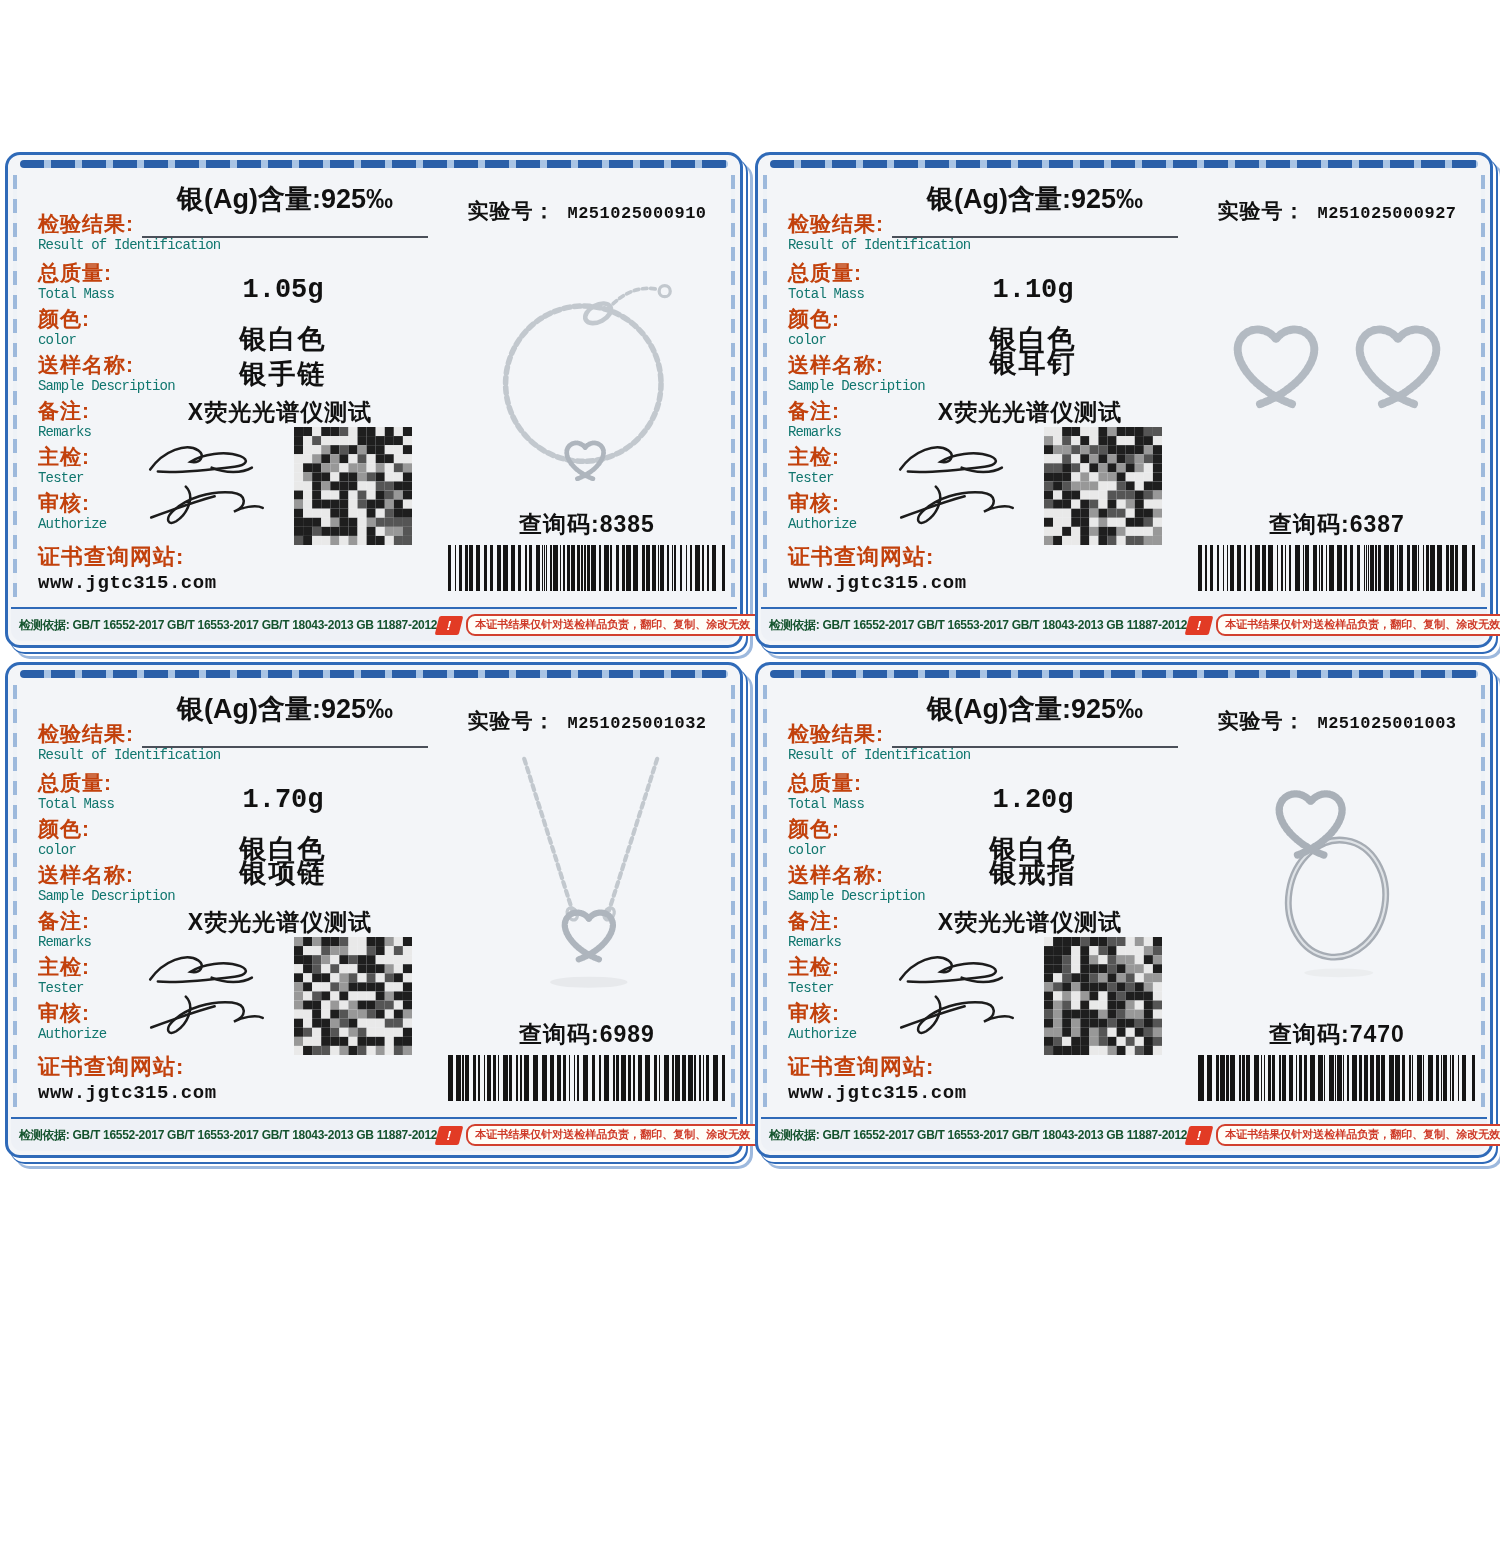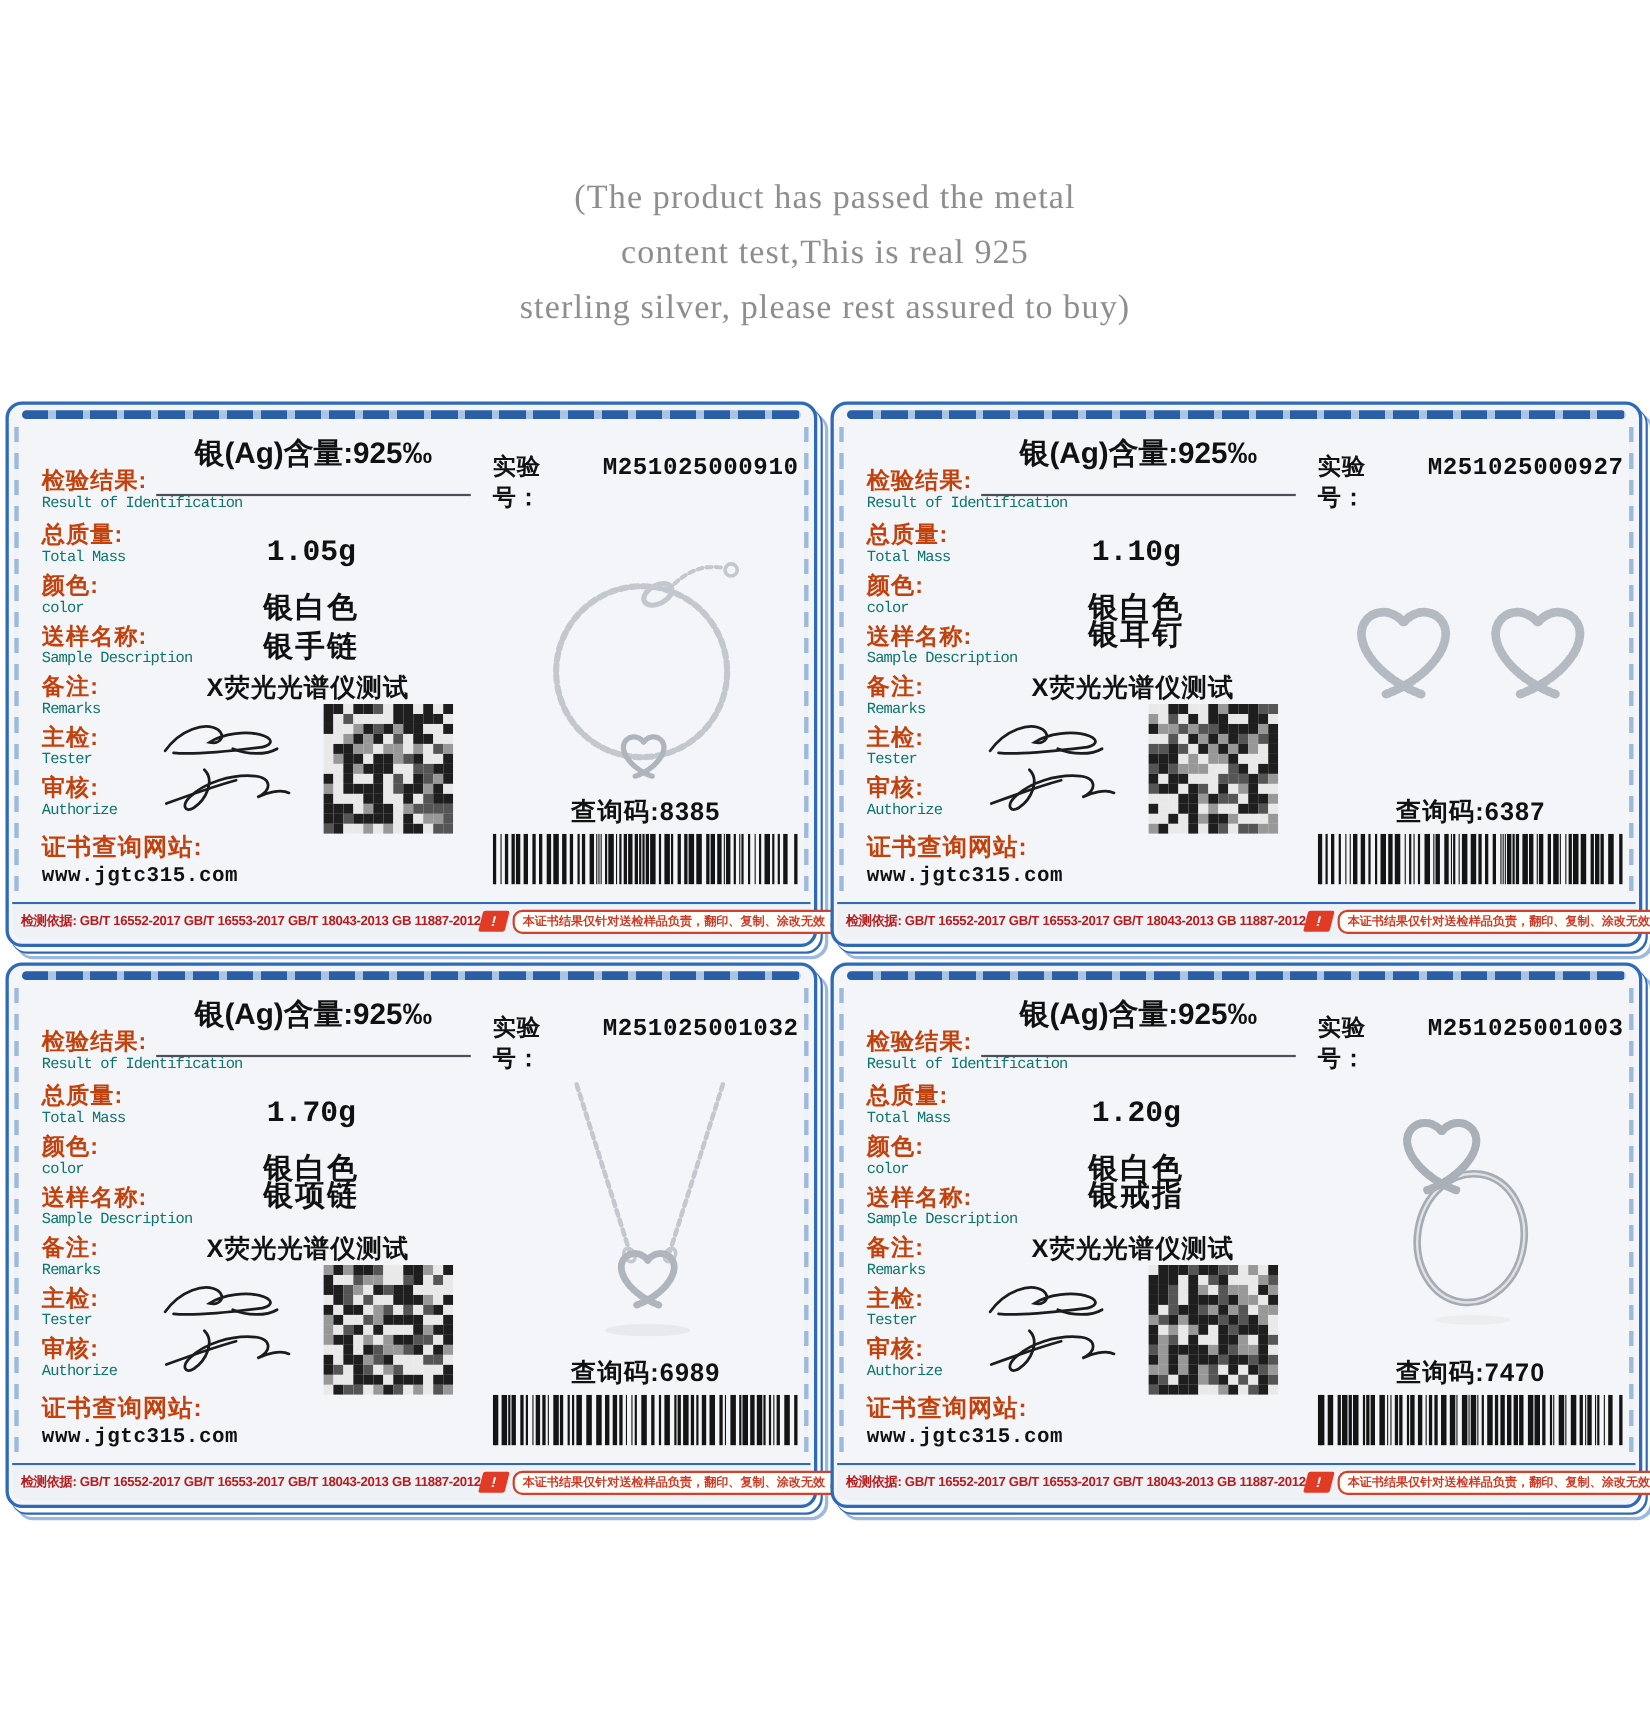--- a/index.html
+++ b/index.html
@@ -45,46 +45,41 @@
   .val-zh{font-size:27px;letter-spacing:2px;}
   .val-remarks{left:92px;width:300px;font-size:23px;font-weight:700;letter-spacing:1px;top:0;}
   .sig{position:absolute;left:104px;top:-8px;}
   .website{margin-top:10px;}
   .website .url{font-family:"Liberation Mono",monospace;font-size:19px;font-weight:700;letter-spacing:0.5px;}
   .qr{position:absolute;right:16px;top:252px;width:118px;height:118px;}
   
   .col-right{flex:1;display:flex;flex-direction:column;align-items:center;padding-top:10px;margin-left:20px;}
   .exp-row{display:flex;align-items:baseline;margin-top:12px;}
   .exp-lbl{font-size:21px;font-weight:700;letter-spacing:1px;}
-  .exp-val{font-family:"Liberation Mono",monospace;font-size:22px;font-weight:600;margin-left:12px;letter-spacing:0.5px;}
+  .exp-val{font-family:"Liberation Mono",monospace;font-size:17px;font-weight:600;margin-left:12px;letter-spacing:0.5px;}
   .product{flex:1;display:flex;align-items:center;justify-content:center;width:100%;}
   .query{font-size:23px;font-weight:700;letter-spacing:1px;}
   .barcode{margin-top:5px;margin-bottom:8px;height:46px;}
   
   .strip{
     position:absolute;left:3px;right:3px;bottom:4px;height:34px;
     border-top:2px solid #2f6ab8;display:flex;align-items:center;justify-content:space-between;
     padding:0 8px;background:#eef1f6;border-radius:0 0 11px 11px;box-sizing:border-box;
   }
-  .standards{font-size:12px;font-weight:700;color:#b91c1c;white-space:nowrap;letter-spacing:-0.3px;}
+  .standards{font-size:12px;font-weight:700;color:#14532d;white-space:nowrap;letter-spacing:-0.3px;}
   .warn{display:flex;align-items:center;gap:5px;}
   .warn-icon{width:24px;height:19px;background:#e23b25;color:#fff;font-weight:700;font-size:13px;
     display:flex;align-items:center;justify-content:center;transform:skewX(-14deg);border-radius:2px;}
   .warn-box{border:2px solid #d2402e;border-radius:9px;color:#cf3a28;font-size:11px;font-weight:700;
     padding:1px 7px 2px;background:#fffef8;white-space:nowrap;}
 </style>
 </head>
 <body>
 
 <div class="header">
-  <div class="subtitle">
-    <div>(The product has passed the metal</div>
-    <div>content test,This is real 925</div>
-    <div>sterling silver, please rest assured to buy)</div>
-  </div>
 </div>
 
 <div class="grid">
 
   <div class="cert">
     <div class="band-top"></div>
     <div class="band-side l"></div>
     <div class="band-side r"></div>
     <div class="cert-body">
       <div class="col-left">

